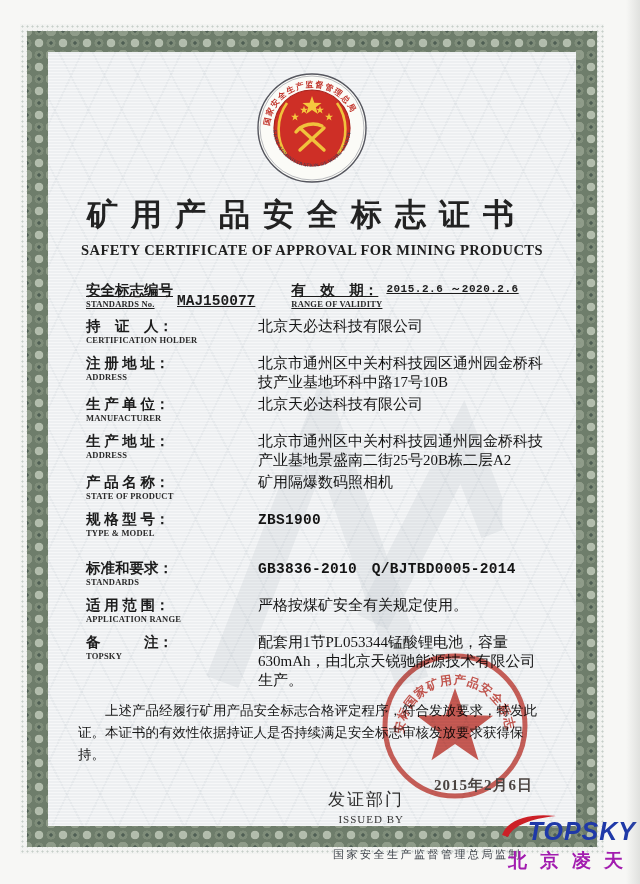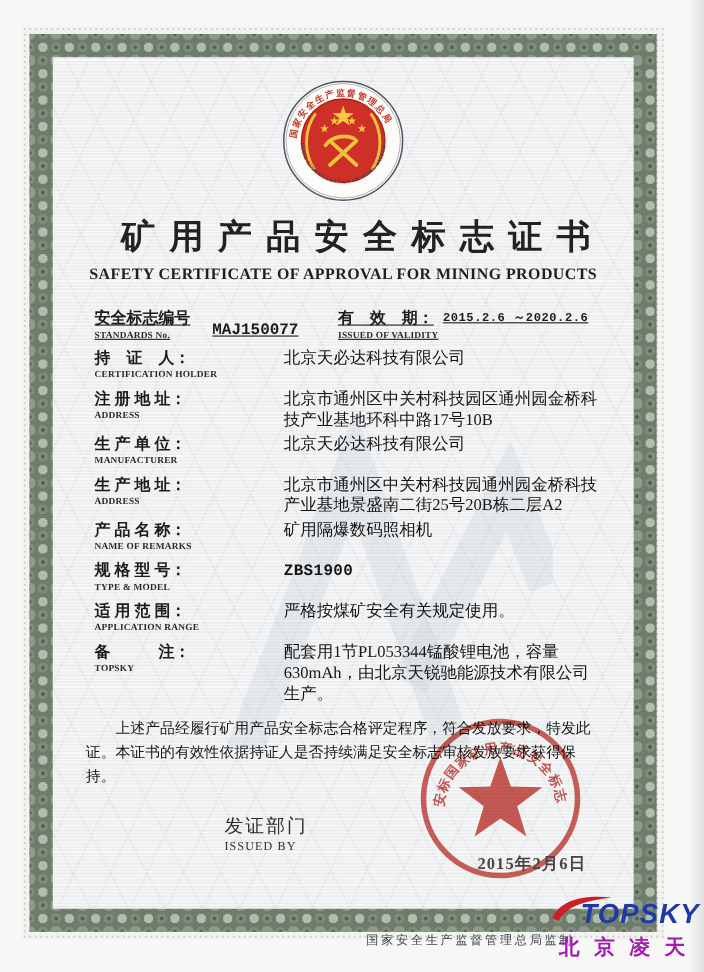--- a/index.html
+++ b/index.html
@@ -38,50 +38,50 @@
       repeating-linear-gradient(115deg,rgba(208,214,219,.28) 0 2px,transparent 2px 30px),
       repeating-linear-gradient(63deg,rgba(208,214,219,.28) 0 2px,transparent 2px 30px),
       #edeff1;
   }
   .watermark{position:absolute;left:50%;top:330px;transform:translateX(-44%);z-index:0;opacity:.55;}
   .content{position:relative;z-index:1;}
   
   .emblem-wrap{text-align:center;margin-top:8px;height:112px;}
   
   .title-cn{
-    text-align:right;font-size:31px;font-weight:bold;color:#222;
+    text-align:left;font-size:31px;font-weight:bold;color:#222;
     letter-spacing:13px;padding-left:13px;margin-top:10px;white-space:nowrap;
   }
   .title-en{
     text-align:center;font-size:14.5px;font-weight:bold;color:#1f1f1f;
     letter-spacing:.4px;margin-top:6px;white-space:nowrap;
   }
   
   .approval-row{display:flex;align-items:flex-end;margin:22px 0 8px 12px;text-decoration:underline;}
   .lblstack{display:inline-block;}
   .lbl-cn{font-size:14.5px;font-weight:bold;display:block;line-height:18px;}
   .lbl-en{font-size:8.5px;font-weight:bold;color:#2a2a2a;display:block;line-height:10px;letter-spacing:.2px;font-family:"Liberation Serif",serif;}
   .mono{font-family:"Liberation Mono","DejaVu Sans Mono",monospace;}
-  .approval-no{font-size:14.5px;font-weight:bold;margin-left:20px;margin-top:4px;}
+  .approval-no{font-size:14.5px;font-weight:bold;margin-left:4px;margin-top:4px;}
   .validity{margin-left:36px;display:flex;}
   .validity-val{font-size:11px;font-weight:bold;margin-left:4px;letter-spacing:.5px;}
   
   .fields{margin-left:12px;margin-top:4px;}
   .frow{display:flex;margin-bottom:3px;min-height:34px;gap:44px;}
   .frow.gap{margin-top:15px;}
   .fl{flex:0 0 128px;}
   .fv{flex:1;font-size:15px;line-height:19px;padding-top:0px;color:#141414;}
   .fv.mono{font-size:14.5px;font-weight:bold;letter-spacing:.3px;padding-top:1px;}
   
   .statement{
     margin:10px 4px 0 4px;font-size:13.5px;line-height:22px;
     text-indent:2em;color:#161616;
   }
   
-  .issuer{width:200px;margin:22px 0 0 130px;text-align:left;}
+  .issuer{width:200px;margin:22px 0 0 130px;text-align:right;}
   .issuer-cn{font-size:17px;letter-spacing:2px;color:#2a2a2a;}
   .issuer-en{font-size:11px;letter-spacing:1px;color:#333;margin-top:2px;}
   
   .seal{position:absolute;left:322px;top:592px;z-index:3;mix-blend-mode:multiply;}
   .seal-date{
     position:absolute;left:338px;top:724px;z-index:4;
     font-size:15px;font-weight:bold;color:#4a4340;letter-spacing:1px;margin-left:48px;
   }
   
   .supervised{
@@ -156,21 +156,21 @@
 
             <div class="approval-row">
               <span class="lblstack">
                 <span class="lbl-cn">安全标志编号</span>
                 <span class="lbl-en">STANDARDS No.</span>
               </span>
               <span class="approval-no mono">MAJ150077</span>
               <span class="validity">
                 <span class="lblstack">
                   <span class="lbl-cn">有　效　期：</span>
-                  <span class="lbl-en">ISSUED OF VALIDITY</span>
+                  <span class="lbl-en">RANGE OF VALIDITY</span>
                 </span>
                 <span class="validity-val mono">2015.2.6 ～2020.2.6</span>
               </span>
             </div>
 
             <div class="fields">
 
               <div class="frow">
                 <span class="fl lblstack">
                   <span class="lbl-cn">持　证　人：</span>
@@ -199,33 +199,40 @@
                 <span class="fl lblstack">
                   <span class="lbl-cn">生 产 地 址：</span>
                   <span class="lbl-en">ADDRESS</span>
                 </span>
                 <span class="fv">北京市通州区中关村科技园通州园金桥科技产业基地景盛南二街25号20B栋二层A2</span>
               </div>
 
               <div class="frow">
                 <span class="fl lblstack">
                   <span class="lbl-cn">产 品 名 称：</span>
-                  <span class="lbl-en">NAME OF REMARKS</span>
+                  <span class="lbl-en">STATE OF PRODUCT</span>
                 </span>
                 <span class="fv">矿用隔爆数码照相机</span>
               </div>
 
               <div class="frow">
                 <span class="fl lblstack">
                   <span class="lbl-cn">规 格 型 号：</span>
                   <span class="lbl-en">TYPE &amp; MODEL</span>
                 </span>
                 <span class="fv mono">ZBS1900</span>
               </div>
 
+              <div class="frow gap">
+                <span class="fl lblstack">
+                  <span class="lbl-cn">标准和要求：</span>
+                  <span class="lbl-en">STANDARDS</span>
+                </span>
+                <span class="fv mono">GB3836-2010　Q/BJTBD0005-2014</span>
+              </div>
 
               <div class="frow">
                 <span class="fl lblstack">
                   <span class="lbl-cn">适 用 范 围：</span>
                   <span class="lbl-en">APPLICATION RANGE</span>
                 </span>
                 <span class="fv">严格按煤矿安全有关规定使用。</span>
               </div>
 
               <div class="frow">

